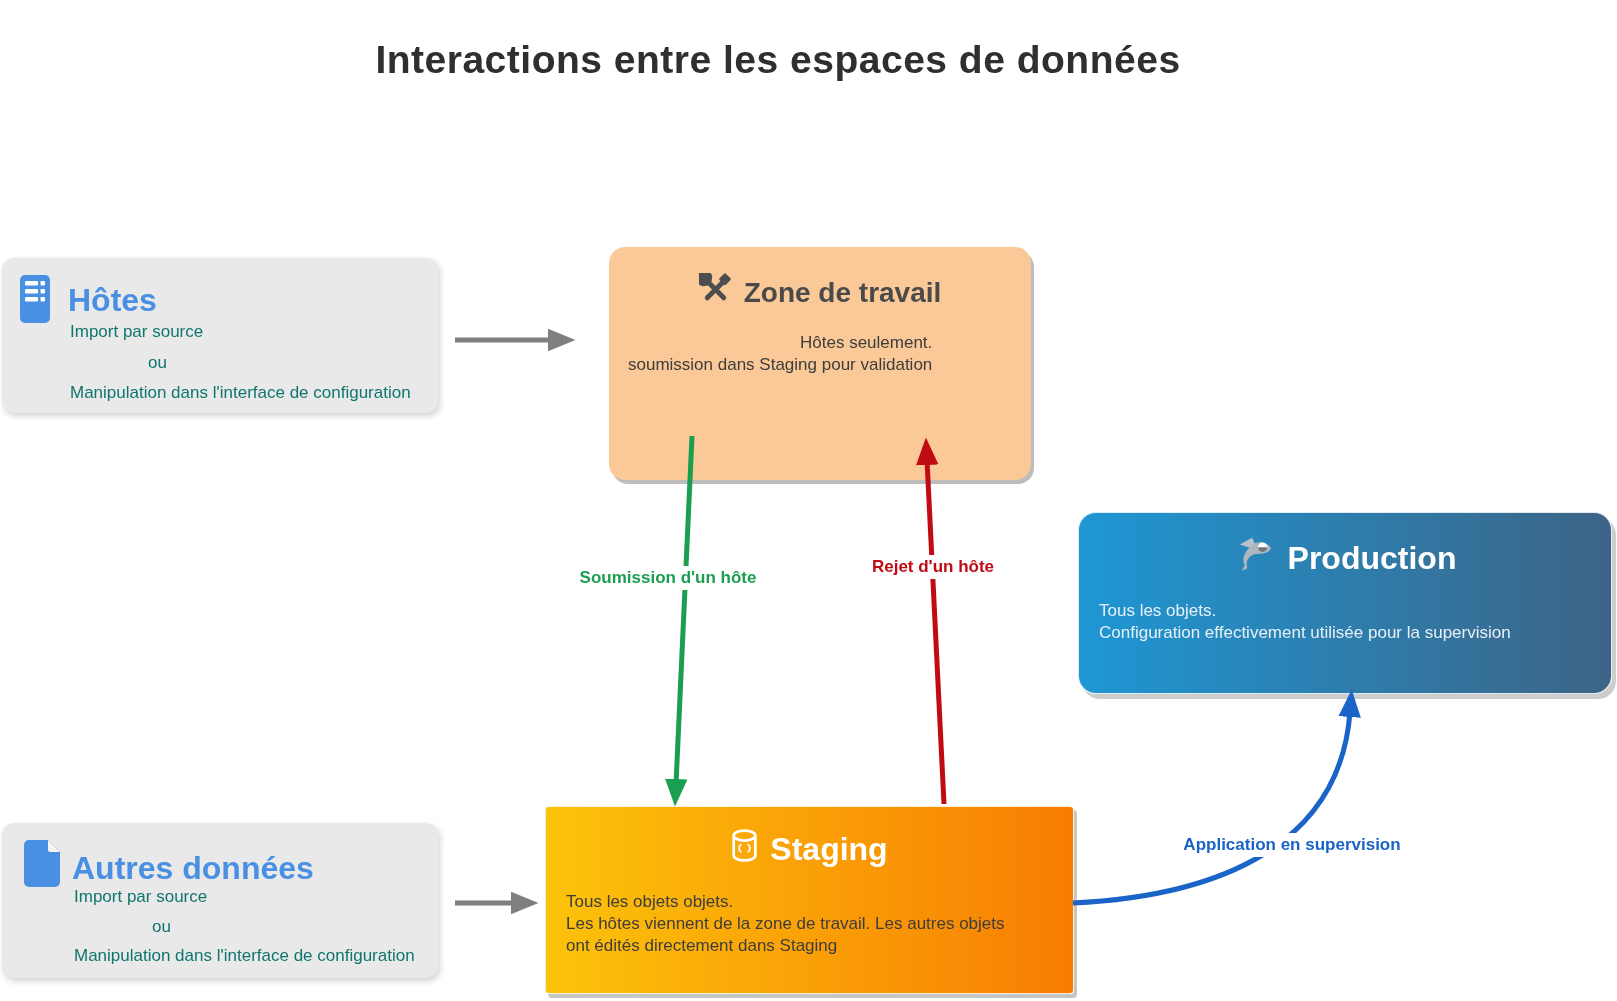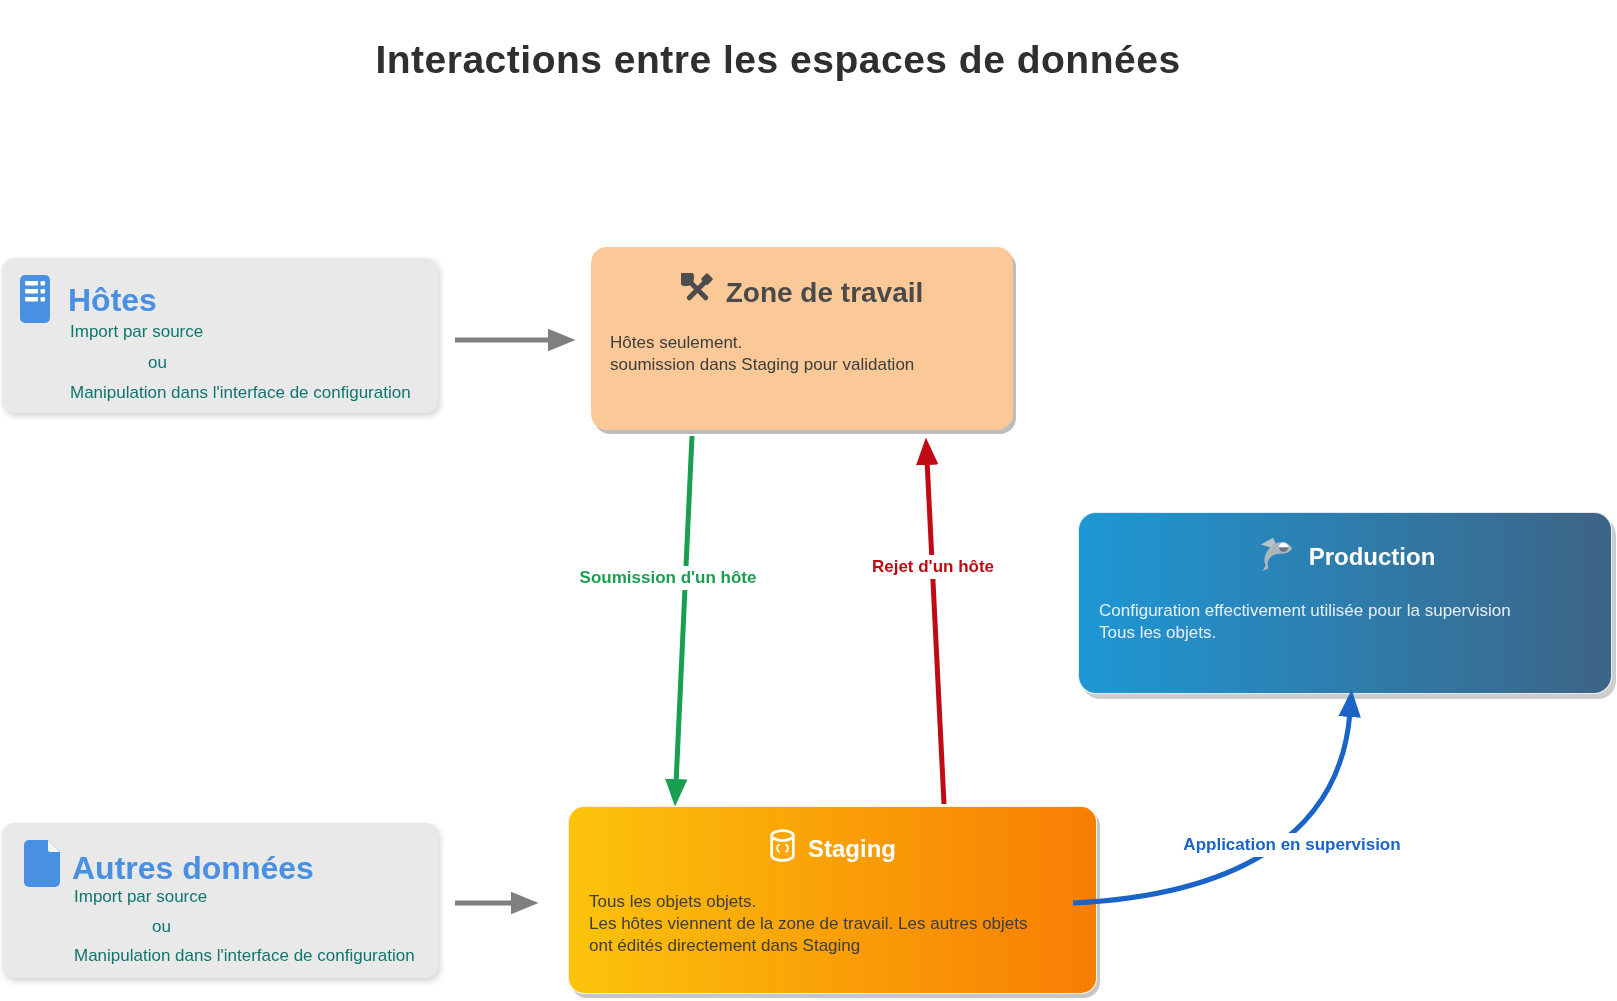--- a/index.html
+++ b/index.html
@@ -5,33 +5,33 @@
   html,body{margin:0;padding:0;background:#fff;}
   body{font-family:"Liberation Sans", sans-serif;}
   #canvas{position:relative;width:1617px;height:1001px;background:#fff;overflow:hidden;}
 
   .main-title{position:absolute;left:0;top:38px;width:1556px;text-align:center;
     font-size:39px;font-weight:bold;color:#2f2f2f;letter-spacing:.5px;}
 
   .card{position:absolute;}
   .card.neutral{background:#e9e9e9;border-radius:12px;box-shadow:2px 3px 6px rgba(0,0,0,.18);}
   .card.zone{background:#fac997;border-radius:16px;box-shadow:3px 4px 0 #bdbdbd;}
-  .card.staging{background:linear-gradient(90deg,#fcc30b,#f87d03);border-radius:16px;
-    box-shadow:3px 4px 0 #c6c6c6;border:1px solid rgba(255,255,255,.85);margin-left:23px;}
+  .card.staging{background:linear-gradient(90deg,#fcc30b,#f87d03);border-radius:4px;
+    box-shadow:3px 4px 0 #c6c6c6;border:1px solid rgba(255,255,255,.85);}
   .card.production{background:linear-gradient(90deg,#1e97d4,#3d6486);border-radius:18px;
     box-shadow:4px 5px 0 #cdcdcd;border:1px solid rgba(255,255,255,.85);}
 
   .abs{position:absolute;}
   .blue-title{font-size:32px;font-weight:bold;color:#4a90e2;white-space:nowrap;}
   .gray-line{font-size:17px;color:#0f766e;white-space:nowrap;}
 
   .center-title{position:absolute;left:0;right:0;display:flex;justify-content:center;
     align-items:center;gap:12px;font-weight:bold;white-space:nowrap;}
   .center-title.dark{color:#4a4a4a;font-size:28px;}
-  .center-title.white{color:#ffffff;font-size:24px;}
+  .center-title.white{color:#ffffff;font-size:32px;}
 
   .body-lines{position:absolute;font-size:17px;line-height:22px;}
   .body-lines.dark{color:#3d3d3d;}
   .body-lines.light{color:#e8f0f7;}
 
   .arrow-label{position:absolute;transform:translate(-50%,-50%);background:#ffffff;
     padding:2px 8px;font-size:17px;font-weight:bold;white-space:nowrap;}
   .arrow-label.green{color:#1a9e50;}
   .arrow-label.red{color:#c00b15;}
   .arrow-label.blue{color:#1a63c7;}
@@ -70,35 +70,35 @@
         <path d="M5,0 H24 L36,12 V42 a5,5 0 0 1 -5,5 H5 a5,5 0 0 1 -5,-5 V5 a5,5 0 0 1 5,-5 Z" fill="#4a90e2"></path>
         <path d="M24,0 L36,12 H26 a2,2 0 0 1 -2,-2 Z" fill="#f4f4f4"></path>
       </svg>
     </span>
     <div class="abs blue-title" style="left:70px;top:27px;">Autres données</div>
     <div class="abs gray-line" style="left:72px;top:64px;">Import par source</div>
     <div class="abs gray-line" style="left:150px;top:94px;">ou</div>
     <div class="abs gray-line" style="left:72px;top:123px;">Manipulation dans l'interface de configuration</div>
   </div>
 
-  <div class="card zone" style="left:591px;top:247px;width:422px;height:183px;">
+  <div class="card zone" style="left:609px;top:247px;width:422px;height:233px;">
     <div class="center-title dark" style="top:26px;">
       <span class="icon">
         <svg width="33" height="33" viewBox="0 0 40 40">
           <g stroke="#4d4d4d" stroke-width="6" stroke-linecap="round">
             <line x1="30" y1="10" x2="10" y2="30"></line>
             <line x1="14" y1="14" x2="30" y2="30"></line>
           </g>
           <path d="M16,4 A10,10 0 1 0 4,16 L12,15 15,12 Z" fill="#4d4d4d"></path>
           <rect x="26" y="2" width="11" height="11" rx="2" transform="rotate(45 31.5 7.5)" fill="#4d4d4d"></rect>
         </svg>
       </span>
       <span>Zone de travail</span>
     </div>
-    <div class="body-lines dark" style="left:19px;top:85px;">
+    <div class="body-lines dark" style="left:19px;top:85px;text-align:right;">
       <div>Hôtes seulement.</div>
       <div>soumission dans Staging pour validation</div>
     </div>
   </div>
 
   <div class="card staging" style="left:545px;top:806px;width:527px;height:186px;">
     <div class="center-title white" style="top:22px;">
       <span class="icon">
         <svg width="27" height="33" viewBox="0 0 30 36">
           <g fill="none" stroke="#fff" stroke-width="3">
@@ -124,22 +124,22 @@
           <path d="M6,10 L25,16 L19,3 Z" fill="#b9c2ca"></path>
           <path d="M39,14 C35,7 24,5 17,12 C9,20 7,29 14,35 C11,27 17,20 24,20 C33,20 37,18 39,14 Z" fill="#adb6bf"></path>
           <path d="M14,35 L8,38 L12,30 Z" fill="#adb6bf"></path>
           <circle cx="30" cy="13" r="5" fill="#ffffff"></circle>
           <path d="M25,13 a5,5 0 0 0 10,0 z" fill="#6e7780"></path>
         </svg>
       </span>
       <span>Production</span>
     </div>
     <div class="body-lines light" style="left:20px;top:87px;">
+      <div>Tous les objets.</div>
       <div>Configuration effectivement utilisée pour la supervision</div>
-      <div>Tous les objets.</div>
     </div>
   </div>
 
   <svg class="overlay" width="1617" height="1001" viewBox="0 0 1617 1001">
     <defs>
       <marker id="mGray" markerWidth="6.5" markerHeight="5" refX="1" refY="2.25" orient="auto" markerUnits="strokeWidth">
         <path d="M0,0 L5.5,2.25 L0,4.5 Z" fill="#7f7f7f"></path>
       </marker>
       <marker id="mGreen" markerWidth="6.5" markerHeight="5" refX="1" refY="2.25" orient="auto" markerUnits="strokeWidth">
         <path d="M0,0 L5.5,2.25 L0,4.5 Z" fill="#1a9e50"></path>

